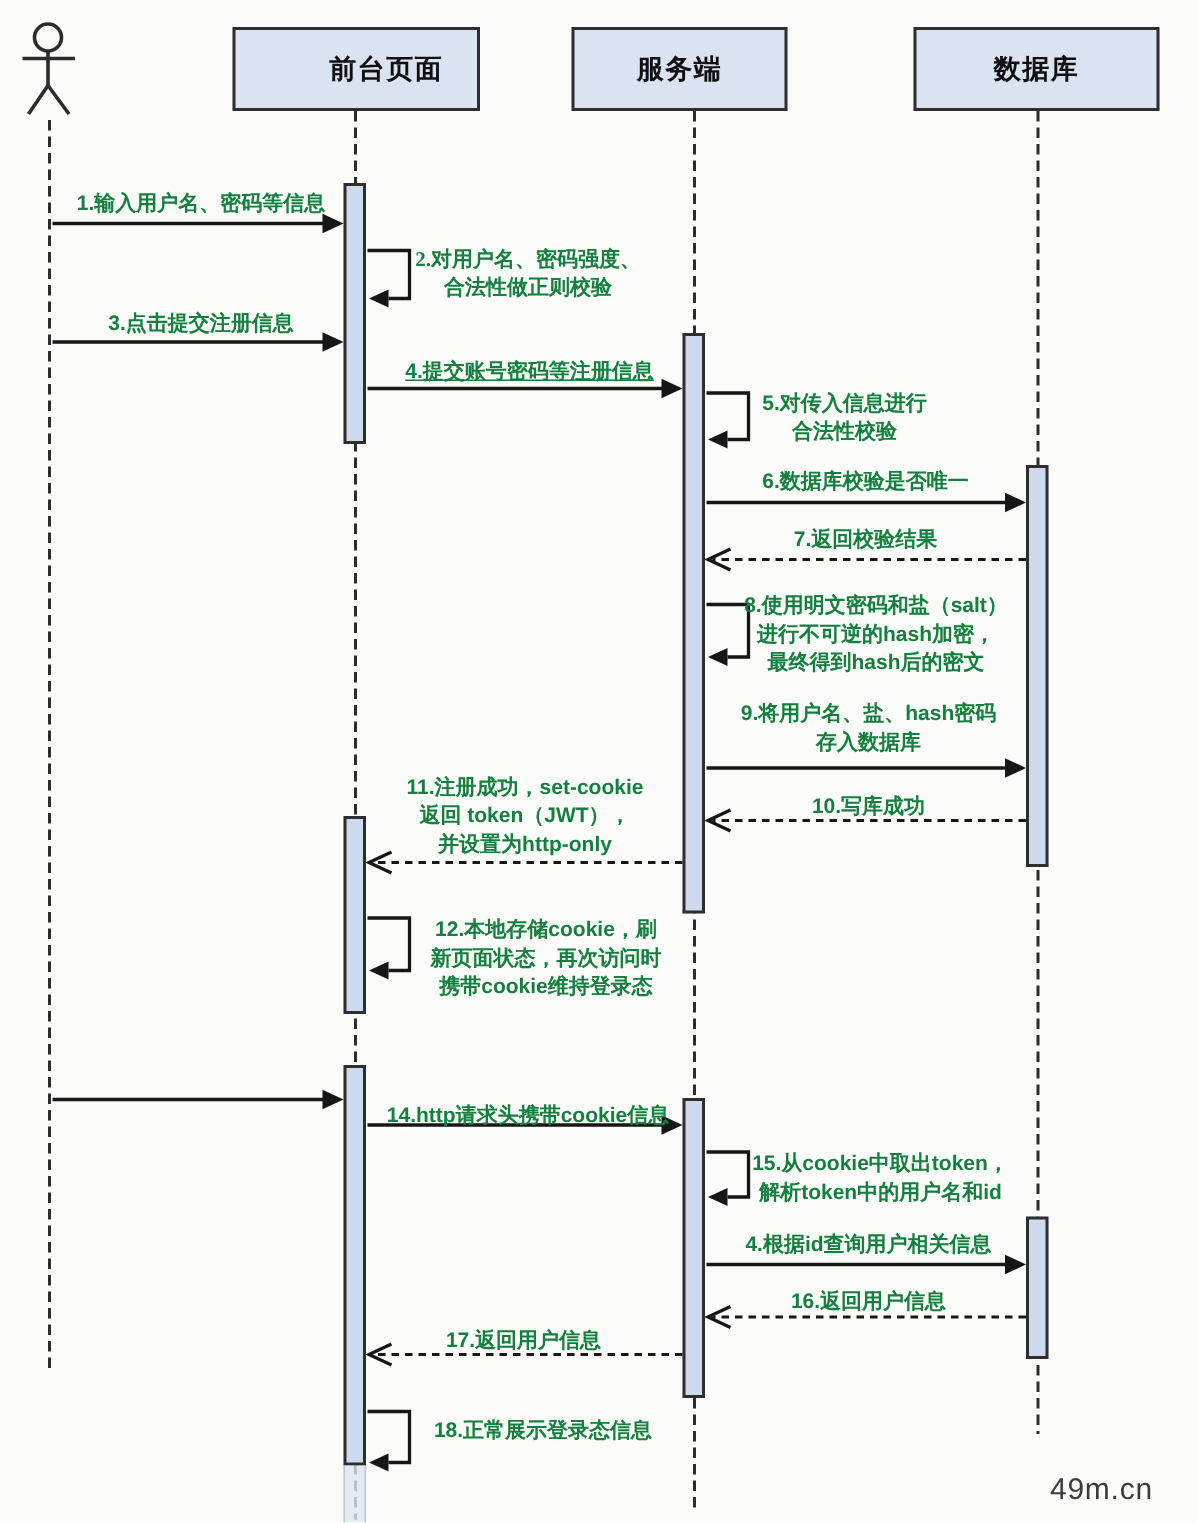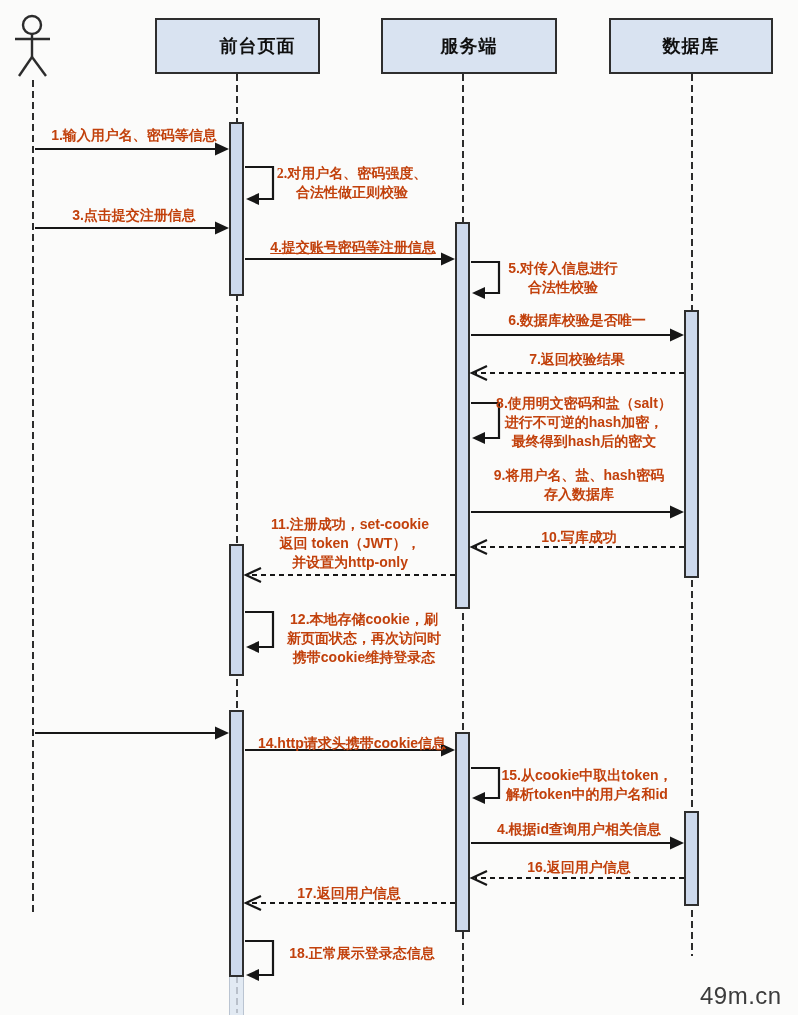--- a/index.html
+++ b/index.html
@@ -27,25 +27,25 @@
     position:absolute;width:15px;z-index:2;box-sizing:border-box;
     background:#cdd9ec;border:2px solid #2e2e2e;
   }
   .bar-fade{
     position:absolute;width:15px;z-index:2;box-sizing:border-box;
     background:#dde6f2;border-left:1px solid #aab7c8;border-right:1px solid #aab7c8;
     opacity:.8;
   }
   .msg{
     position:absolute;z-index:4;font-size:14px;line-height:19px;font-weight:600;
-    color:#c2410c;text-align:center;white-space:pre-line;
+    color:#15803d;text-align:center;white-space:pre-line;
   }
   .watermark{
     position:absolute;z-index:5;left:700px;top:982px;width:96px;
-    font-size:24px;font-weight:300;color:#3c3c3c;letter-spacing:.5px;
+    font-size:20px;font-weight:300;color:#3c3c3c;letter-spacing:.5px;
   }
 </style>
 </head>
 <body>
 
 <div id="canvas">
 
   <svg id="svg-lines" class="layer">
     <g>
       <circle cx="32" cy="25" r="9" fill="#dce6f2" class="fig"></circle>
@@ -56,21 +56,21 @@
     </g>
     <line x1="33" y1="80" x2="33" y2="913" class="life"></line>
     <line x1="237" y1="74" x2="237" y2="1013" class="life"></line>
     <line x1="463" y1="74" x2="463" y2="1008" class="life"></line>
     <line x1="692" y1="74" x2="692" y2="956" class="life"></line>
   </svg>
 
   <div class="pbox" style="left:155px;width:165px;padding-left:40px;">
     <span>前台页面</span>
   </div>
-  <div class="pbox" style="left:381px;width:176px;text-align:right;">
+  <div class="pbox" style="left:381px;width:144px;text-align:right;">
     <span>服务端</span>
   </div>
   <div class="pbox" style="left:609px;width:164px;">
     <span>数据库</span>
   </div>
 
   <div class="bar" style="left:229px;top:122px;height:174px;"></div>
   <div class="bar" style="left:229px;top:544px;height:132px;"></div>
   <div class="bar" style="left:229px;top:710px;height:267px;"></div>
   <div class="bar-fade" style="left:229px;top:977px;height:38px;"></div>

